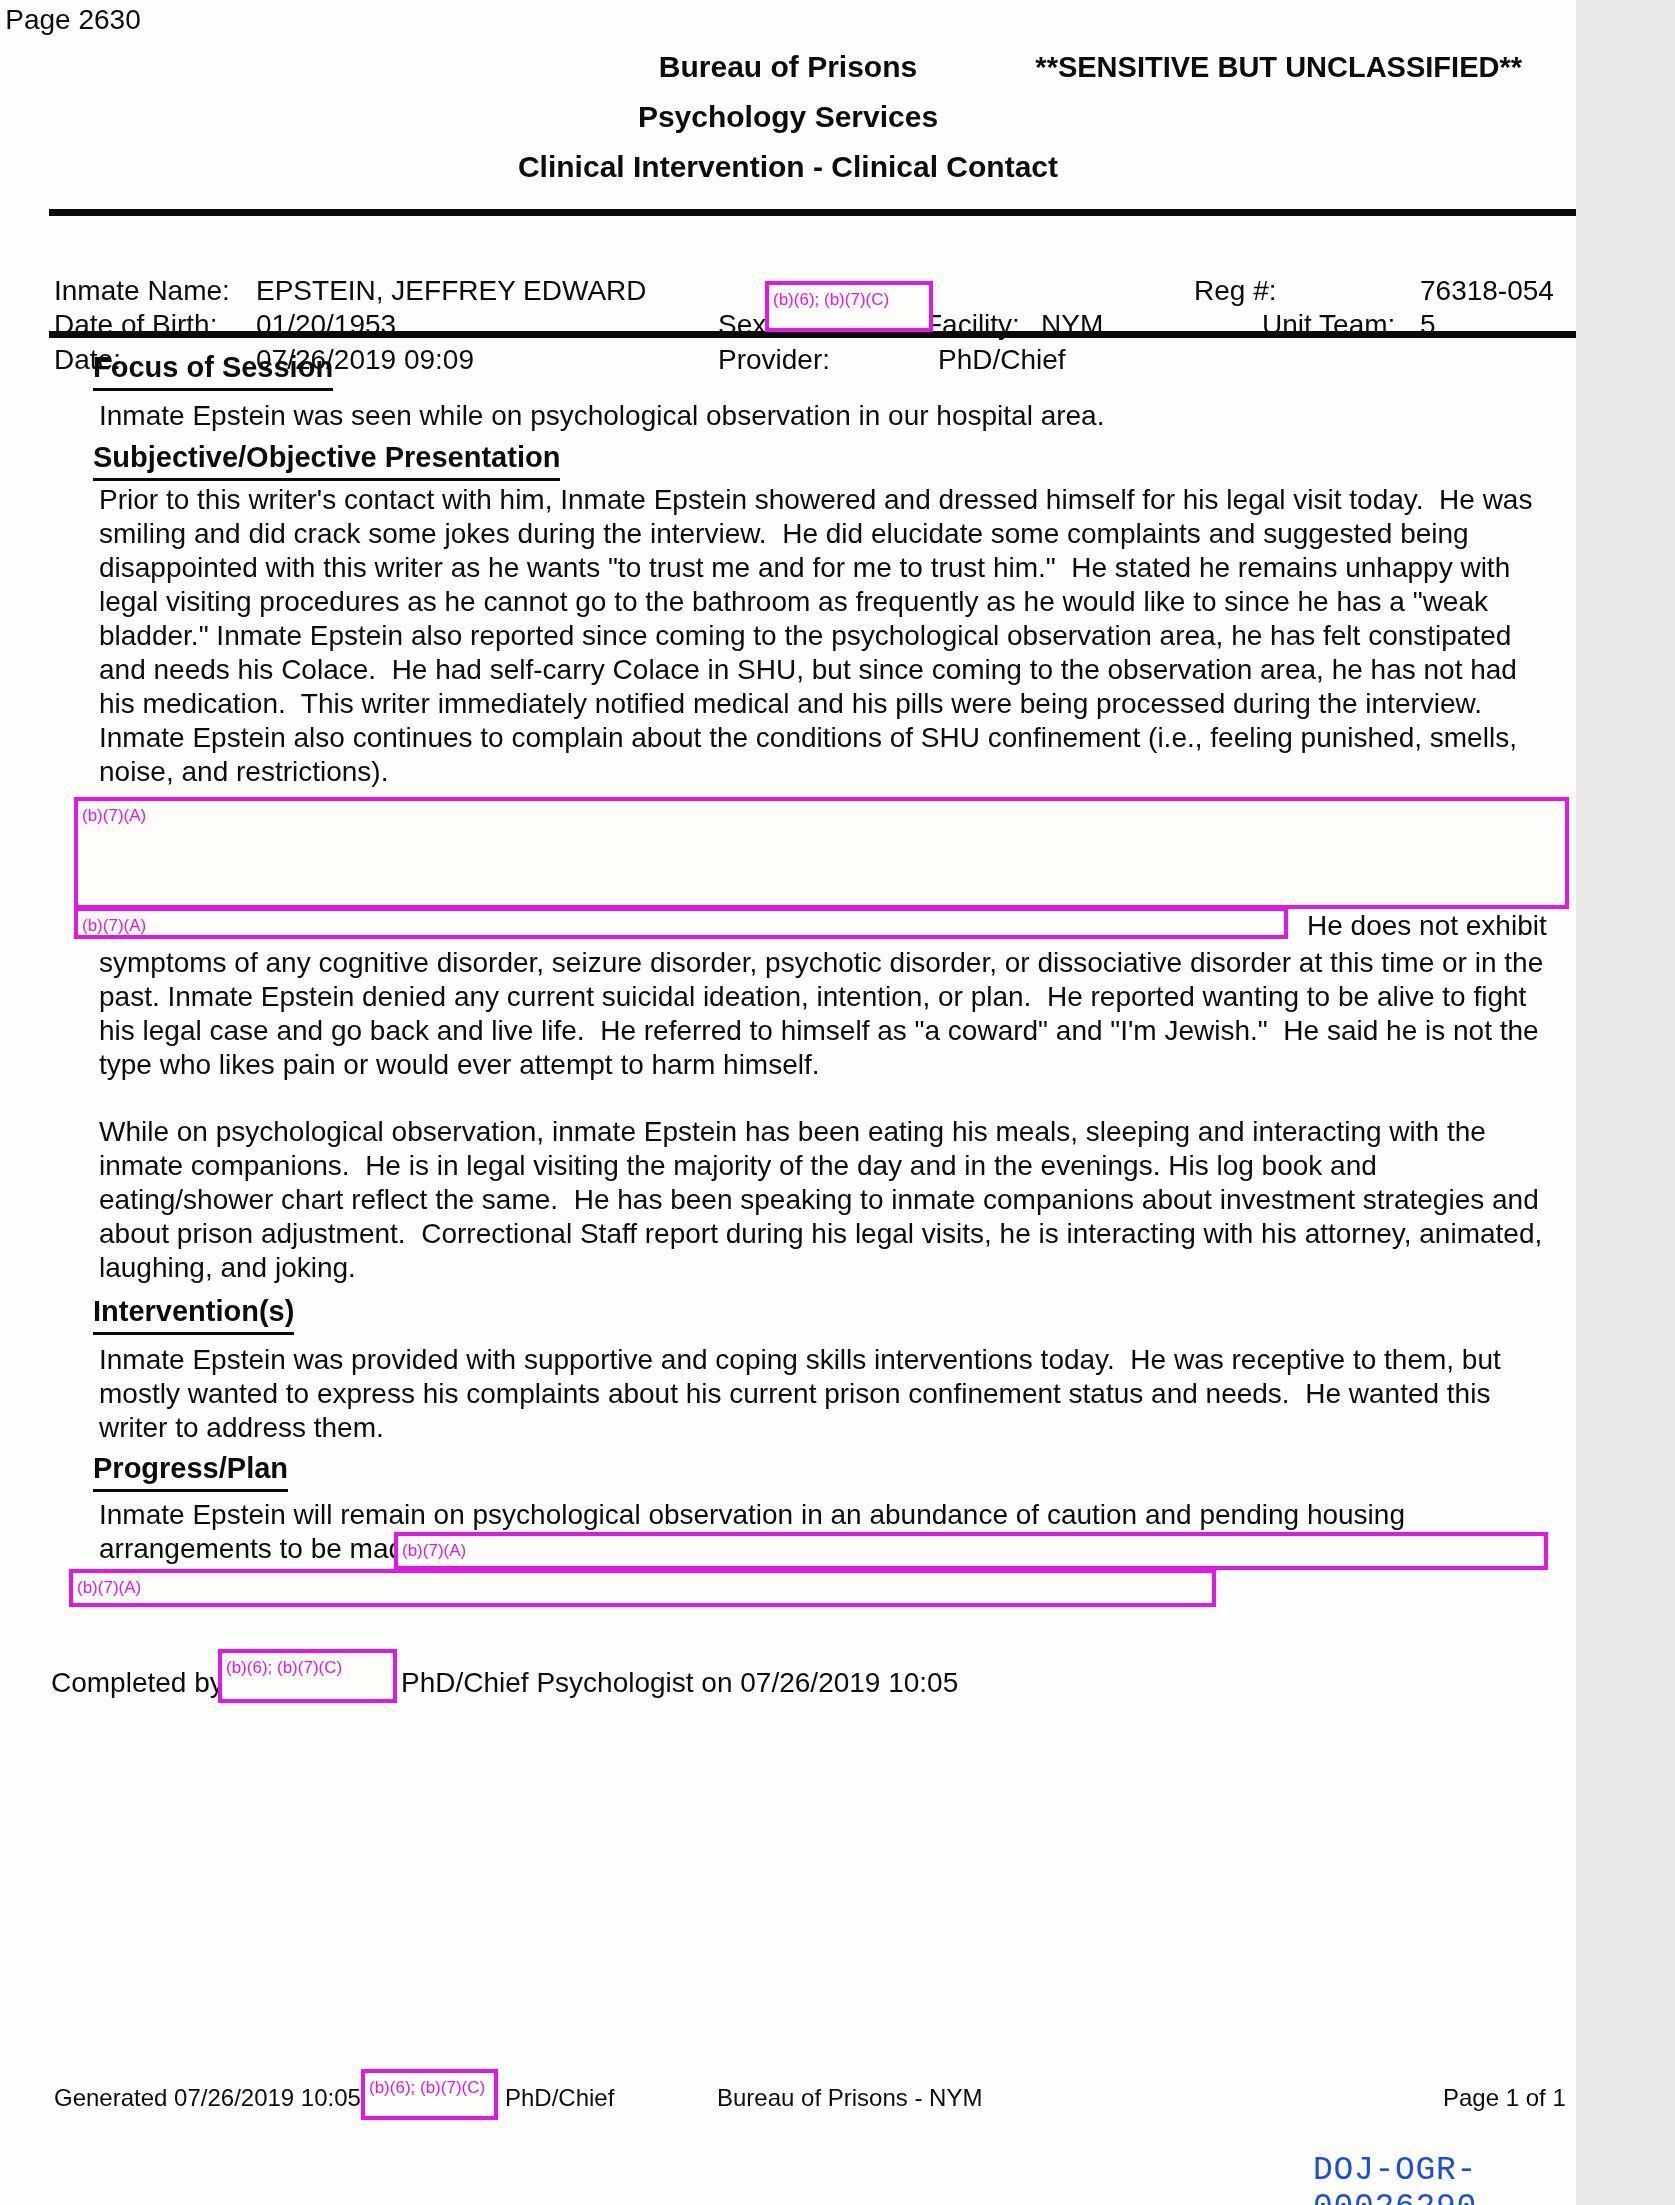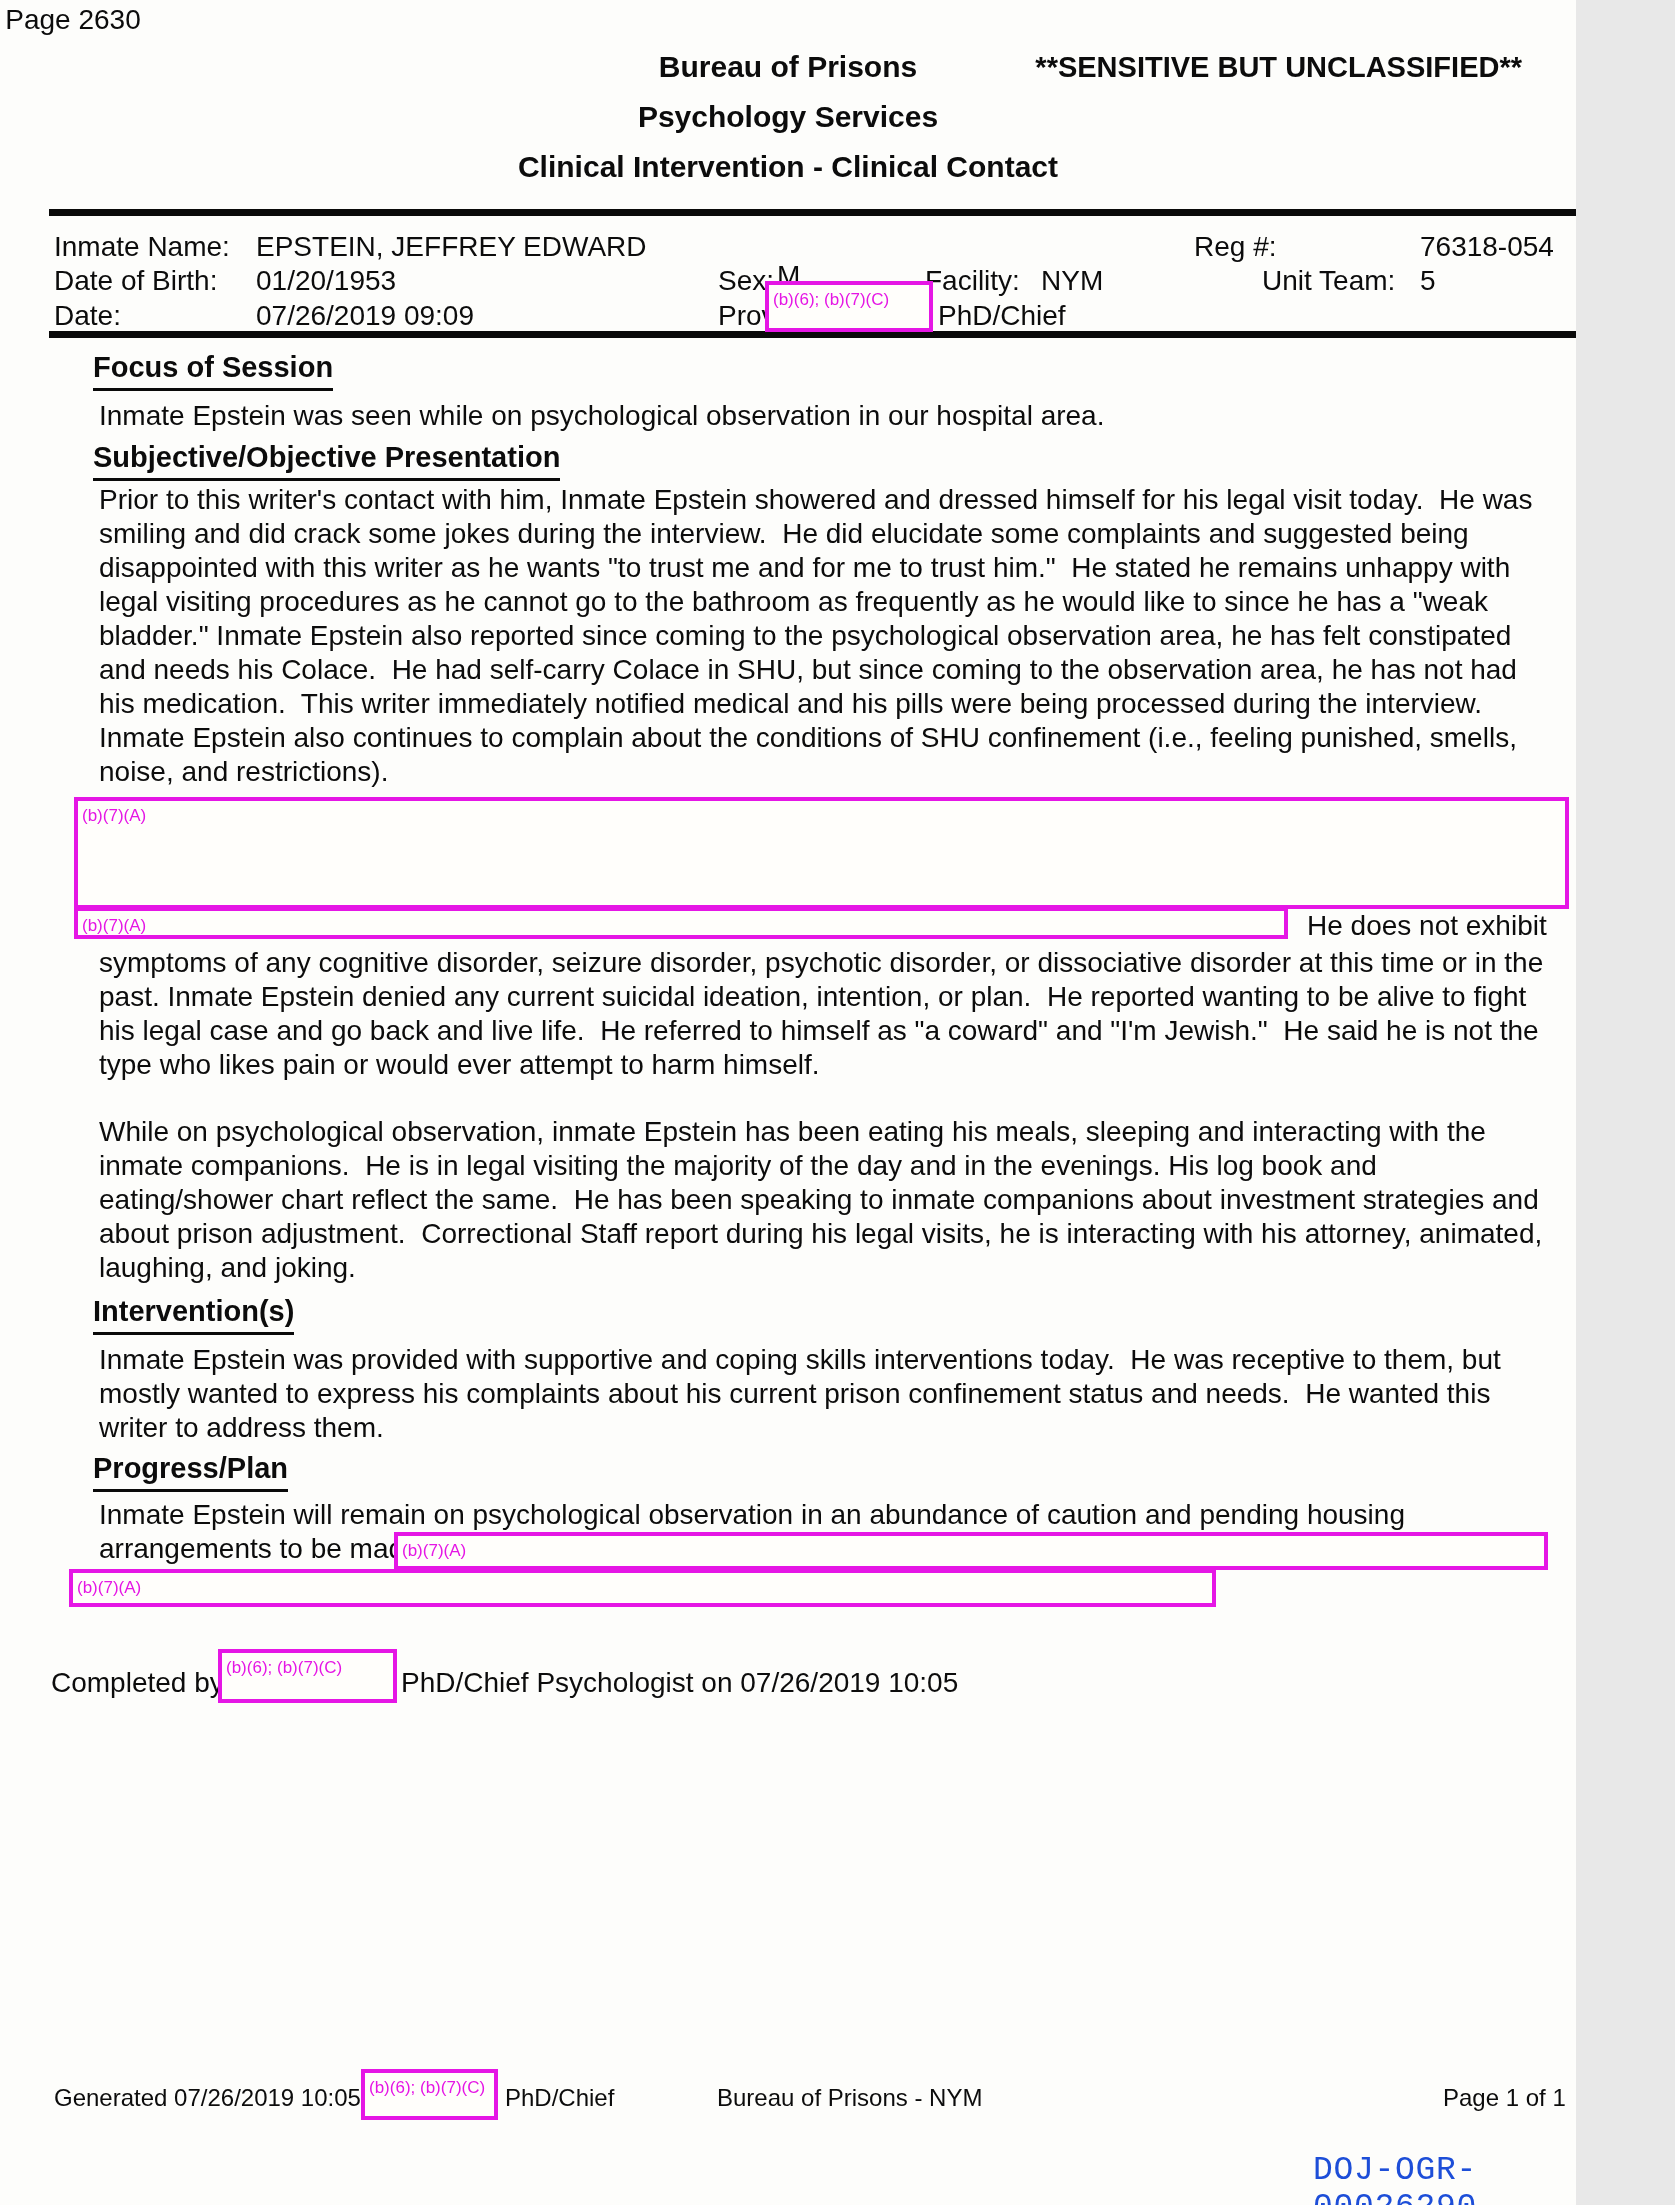--- a/index.html
+++ b/index.html
@@ -9,21 +9,21 @@
     background:#fdfdfb;
     font-family:"Liberation Sans", sans-serif;
     color:#0c0c0c;
     overflow:hidden;
   }
   .abs{position:absolute;}
   .pageLabel{font-size:28px;font-weight:400;}
   .titleBlock{left:0;right:0;top:42px;text-align:center;font-weight:700;font-size:30px;line-height:50px;}
   .classif{top:51px;right:54px;font-size:29px;font-weight:700;}
   .rule{left:49px;width:1580px;height:6.6px;background:#0a0a0a;}
-  .info{font-size:28px;}
+  .info{font-size:28px;margin-top:44px;}
   .heading{font-size:29px;font-weight:700;margin-left:24px;}
   .heading > span{display:inline-block;border-bottom:3.3px solid #0a0a0a;padding-bottom:4px;}
   .para{font-size:28px;line-height:34px;width:1458px;white-space:pre-wrap;}
   .redact{
     border:4px solid var(--magenta,#e516e5);
     background:#fffefb;
     box-sizing:border-box;
     color:var(--magenta,#e516e5);
     font-size:17px;
     line-height:20px;

